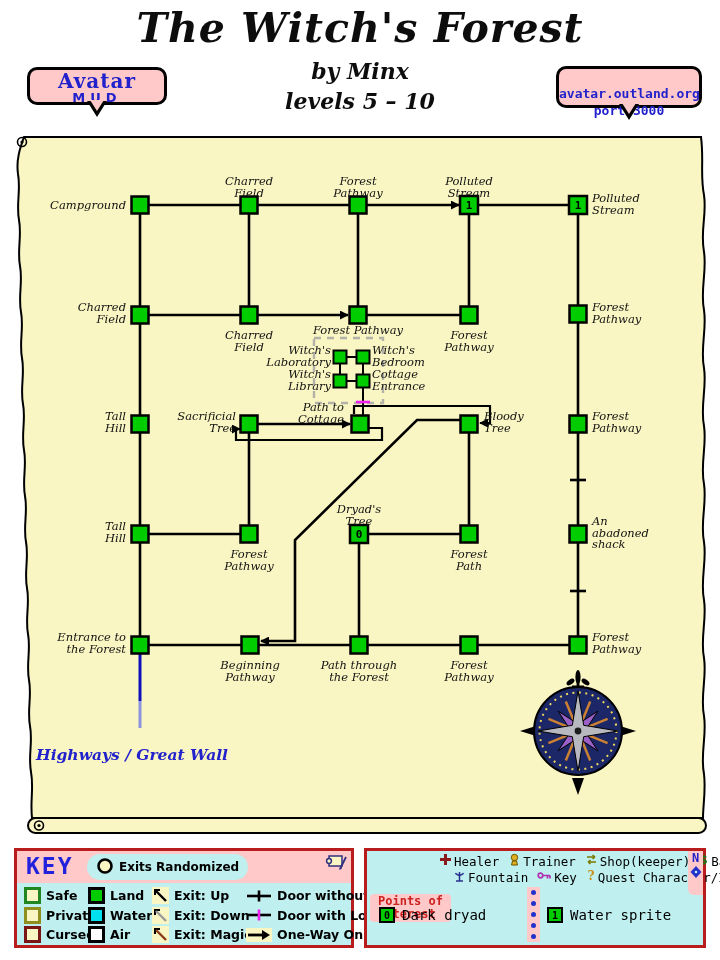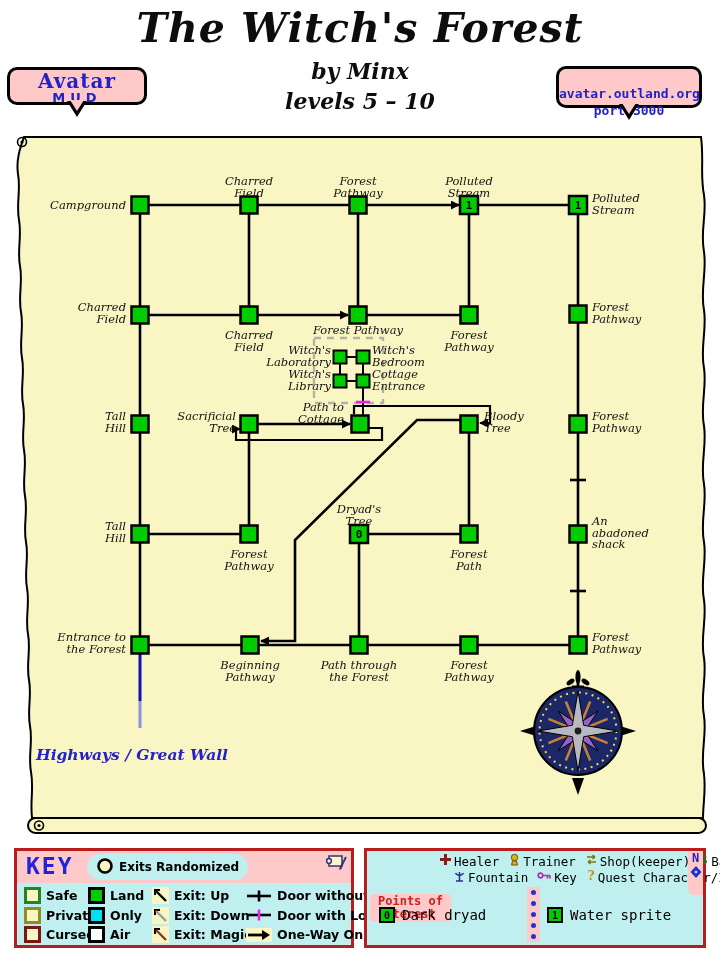--- a/index.html
+++ b/index.html
@@ -9,21 +9,21 @@
   
   .page-title{position:absolute;top:4px;left:0;width:720px;text-align:center;
     font-style:italic;font-weight:bold;font-size:41px;color:#0d0d0d;letter-spacing:1px;}
   .page-sub1{position:absolute;top:58px;left:0;width:720px;text-align:center;
     font-style:italic;font-weight:bold;font-size:22px;color:#0d0d0d;}
   .page-sub2{position:absolute;top:88px;left:0;width:720px;text-align:center;
     font-style:italic;font-weight:bold;font-size:22px;color:#0d0d0d;}
 
   .badge{position:absolute;background:#FFC9C9;border:3px solid #000;border-radius:10px;
     text-align:center;color:#2222CC;box-sizing:border-box;}
-  .badge-left{left:7px;top:67px;width:140px;height:38px;padding-top:1px;}
+  .badge-left{left:27px;top:67px;width:140px;height:38px;padding-top:1px;}
   .badge-left .l1{font-family:"DejaVu Serif",serif;font-weight:bold;font-size:20px;letter-spacing:1px;line-height:21px;}
   .badge-left .l2{font-family:"DejaVu Sans",sans-serif;font-weight:bold;font-size:13px;letter-spacing:5px;line-height:11px;}
   .badge-right{left:556px;top:66px;width:146px;height:42px;padding-top:16px;}
   .badge-right div{font-family:"DejaVu Sans Mono",monospace;font-weight:bold;font-size:13px;line-height:17px;}
   .tail{position:absolute;bottom:-15px;width:0;height:0;
     border-left:10px solid transparent;border-right:10px solid transparent;border-top:16px solid #000;}
   .tail::after{content:"";position:absolute;left:-7px;top:-17px;width:0;height:0;
     border-left:7px solid transparent;border-right:7px solid transparent;border-top:11px solid #FFC9C9;}
 
   
@@ -331,21 +331,21 @@
             </svg>
           </span>
           <span>Private</span>
         </div>
         <div class="key-item">
           <span class="ic">
             <svg width="17" height="17">
               <rect x="1.5" y="1.5" width="14" height="14" fill="#00E0EE" stroke="#000000" stroke-width="3"></rect>
             </svg>
           </span>
-          <span>Only</span>
+          <span>Water</span>
         </div>
         <div class="key-item">
           <span class="ic">
             <svg width="17" height="17">
               <rect width="17" height="17" fill="#FAF6C3"></rect>
               <path d="M3,8 V3 H8" fill="none" stroke="#000" stroke-width="2"></path>
               <path d="M4,4 L14,14" stroke="#9A9A9A" stroke-width="2.4"></path>
             </svg>
           </span>
           <span>Exit: Down</span>

